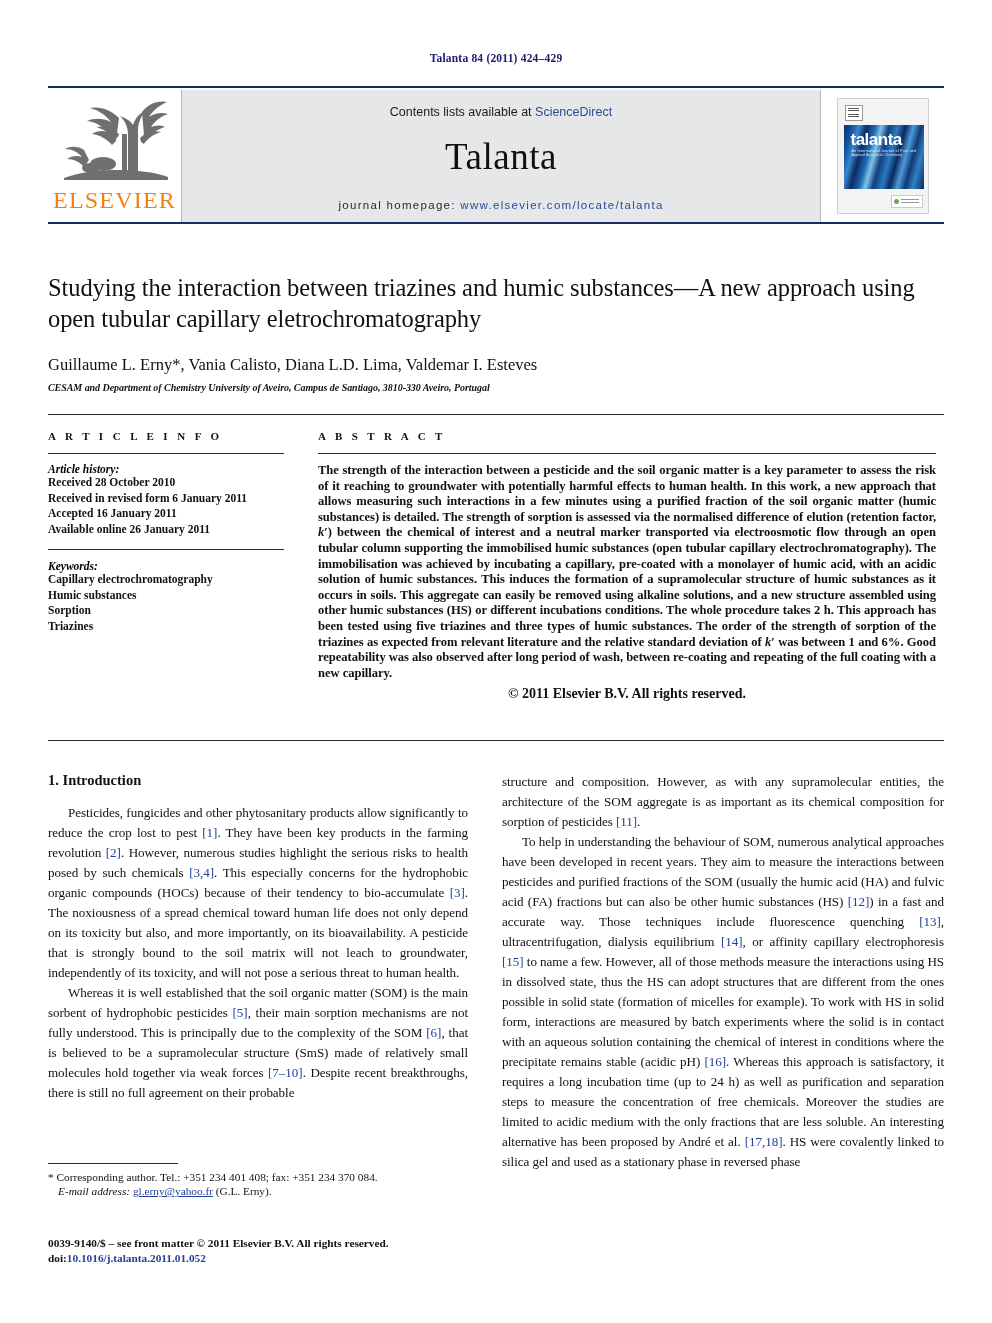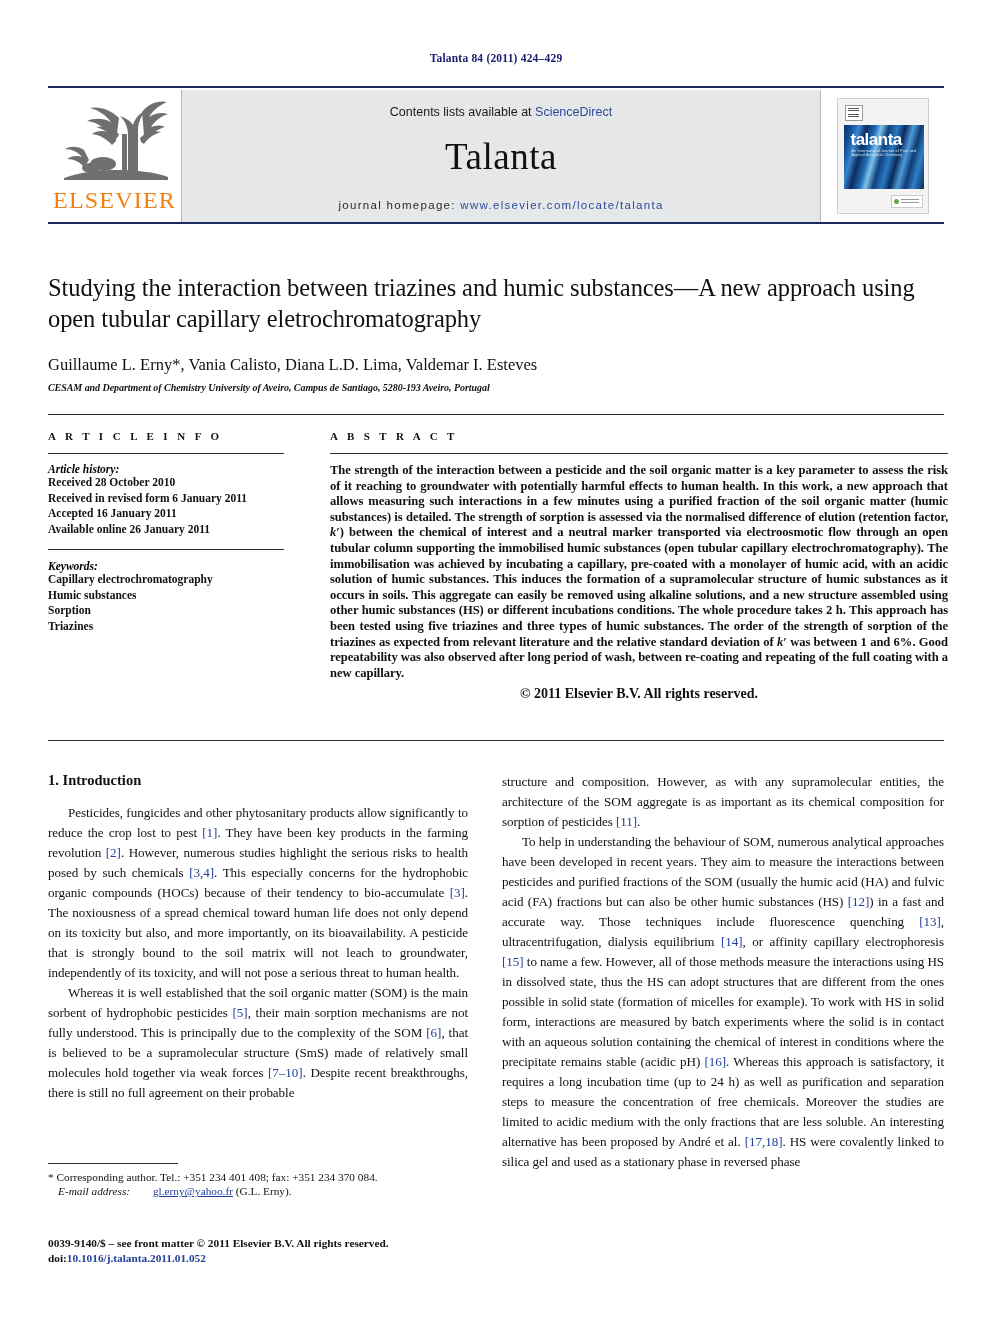--- a/index.html
+++ b/index.html
@@ -233,21 +233,21 @@
     height: 0;
     border-top: 1px solid #2a2a2a;
   }
   .info-col {
     position: absolute;
     left: 48px; top: 430px;
     width: 236px;
   }
   .abs-col {
     position: absolute;
-    left: 330px; top: 430px;
+    left: 318px; top: 430px;
     width: 618px;
   }
   .sec-label {
     font-family: Liberation Serif, serif;
     font-weight: bold;
     font-size: 11px;
     letter-spacing: 3.4px;
     color: #111;
   }
   .thin-rule {
@@ -341,21 +341,21 @@
   }
   .footnote {
     position: absolute;
     left: 48px; top: 1170px;
     width: 420px;
     font-size: 11.3px;
     line-height: 14.4px;
     color: #111;
   }
   .footnote .em { font-style: italic; }
-  .footnote a, .link { color: #22409a; text-decoration: underline; margin-left: 20px; }
+  .footnote a, .link { color: #22409a; text-decoration: underline; }
   .footnote-indent { padding-left: 10px; display:block; }
   .issn-block {
     position: absolute;
     left: 48px; top: 1236px;
     width: 420px;
     font-size: 11.3px;
     line-height: 14.6px;
     font-weight: bold;
     color: #111;
   }
@@ -410,21 +410,21 @@
           <div class="cover-badge"></div>
         </div>
       </div>
 
     </div>
   </div>
 
   <div class="title-block">
     <h1 class="paper-title">Studying the interaction between triazines and humic substances—A new approach using open tubular capillary eletrochromatography</h1>
     <div class="authors">Guillaume L. Erny*, Vania Calisto, Diana L.D. Lima, Valdemar I. Esteves</div>
-    <div class="affiliation">CESAM and Department of Chemistry University of Aveiro, Campus de Santiago, 5280-193 Aveiro, Portugal</div>
+    <div class="affiliation">CESAM and Department of Chemistry University of Aveiro, Campus de Santiago, 3810-330 Aveiro, Portugal</div>
   </div>
 
   <div class="info-rule-top"></div>
 
   <div class="info-col">
     <div class="sec-label">A R T I C L E   I N F O</div>
     <div class="thin-rule"></div>
     <div class="hist-title">Article history:</div>
     <div class="hist-line">Received 28 October 2010</div>
     <div class="hist-line">Received in revised form 6 January 2011</div>

